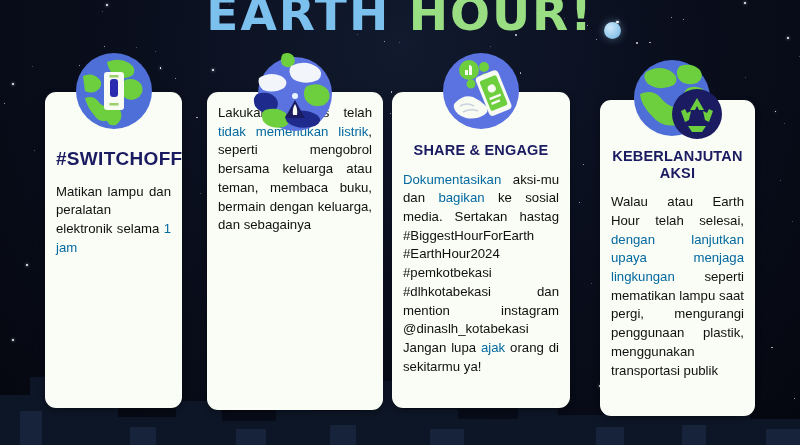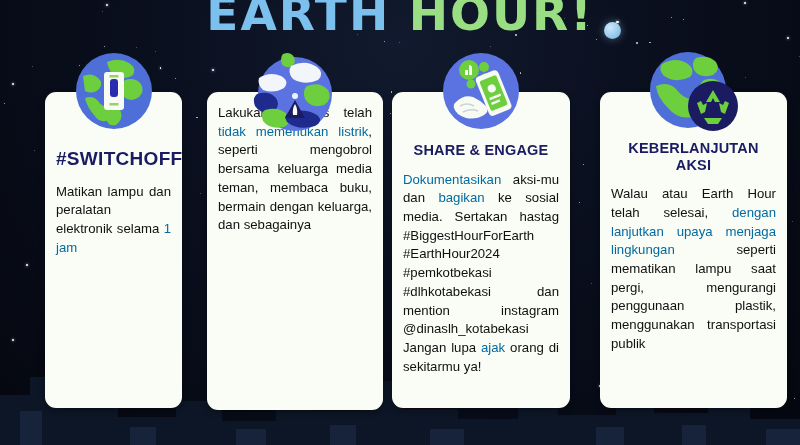--- a/index.html
+++ b/index.html
@@ -44,21 +44,21 @@
 
   .card-body{
     color:#101010;text-align:justify;text-align-last:left;
     font-family:"Liberation Sans", sans-serif;}
   .hl{color:#0369a1;}
 
   
   #card1{left:45px;top:92px;width:137px;height:316px;}
   #card2{left:207px;top:92px;width:176px;height:318px;}
   #card3{left:392px;top:92px;width:178px;height:316px;}
-  #card4{left:600px;top:92px;width:187px;height:316px;}
+  #card4{left:600px;top:100px;width:155px;height:316px;}
 
   #card1 .card-icon{top:-42px;}
   #card2 .card-icon{top:-44px;}
   #card3 .card-icon{top:-44px;}
   #card4 .card-icon{top:-44px;}
 
   #card1 .card-title{margin-top:56px;font-size:19px;letter-spacing:.3px;}
   #card2 .card-title{margin-top:48px;font-size:14.5px;letter-spacing:.2px;}
   #card3 .card-title{margin-top:50px;font-size:14.5px;letter-spacing:.2px;}
   #card4 .card-title{margin-top:48px;font-size:14.5px;letter-spacing:.2px;}
@@ -290,21 +290,21 @@
     <path d="M46 18 q14 -7 26 1 q8 6 1 13 q-13 6 -25 -1 q-6 -7 -2 -13 z" fill="#f2f6fa"></path>
     <path d="M12 46 q12 -4 19 4 q5 8 -3 14 q-12 3 -18 -6 q-3 -8 2 -12 z" fill="#1e2a8c"></path>
     <path d="M62 38 q13 -5 21 4 q5 9 -4 15 q-13 4 -19 -6 q-3 -9 2 -13 z" fill="#6dce3e"></path>
     <path d="M20 62 q13 -4 22 4 q6 8 -3 13 q-14 3 -21 -6 q-3 -8 2 -11 z" fill="#6dce3e"></path>
     <path d="M44 64 q16 -4 28 3 q7 6 -2 11 q-17 5 -28 -4 q-4 -6 2 -10 z" fill="#1e2a8c"></path>
     <path d="M50 52 l10 18 h-20 z" fill="#1b1b62"></path>
     <path d="M50 56 q3 5 2 11 h-4 q-1 -6 2 -11 z" fill="#f7fbf2"></path>
     <circle cx="50" cy="48" r="3" fill="#e8f4ff"></circle>
   </svg>
   <div class="card-inner">
-    <div class="card-body"><span>Lakukan aktivitas telah </span><span class="hl">tidak memerlukan listrik</span><span>, seperti mengobrol bersama keluarga media teman, membaca buku, bermain dengan keluarga, dan sebagainya</span></div>
+    <div class="card-body"><span>Lakukan aktivitas telah </span><span class="hl">tidak memerlukan listrik</span><span>, seperti mengobrol bersama keluarga atau teman, membaca buku, bermain dengan keluarga, dan sebagainya</span></div>
   </div>
 </div>
 
 <div class="card" id="card3">
   <svg class="card-icon" width="86" height="86" viewBox="0 0 86 86">
     <circle cx="43" cy="43" r="38" fill="#5b73e0"></circle>
     <circle cx="31" cy="22" r="10" fill="#6dce3e"></circle>
     <path d="M27 22 v5 h3 v-5 z M31 17 q3 0 3 3 v7 h-3 z" fill="#f7fbf2"></path>
     <circle cx="46" cy="19" r="5" fill="#6dce3e"></circle>
     <circle cx="48" cy="31" r="6" fill="#6dce3e"></circle>

